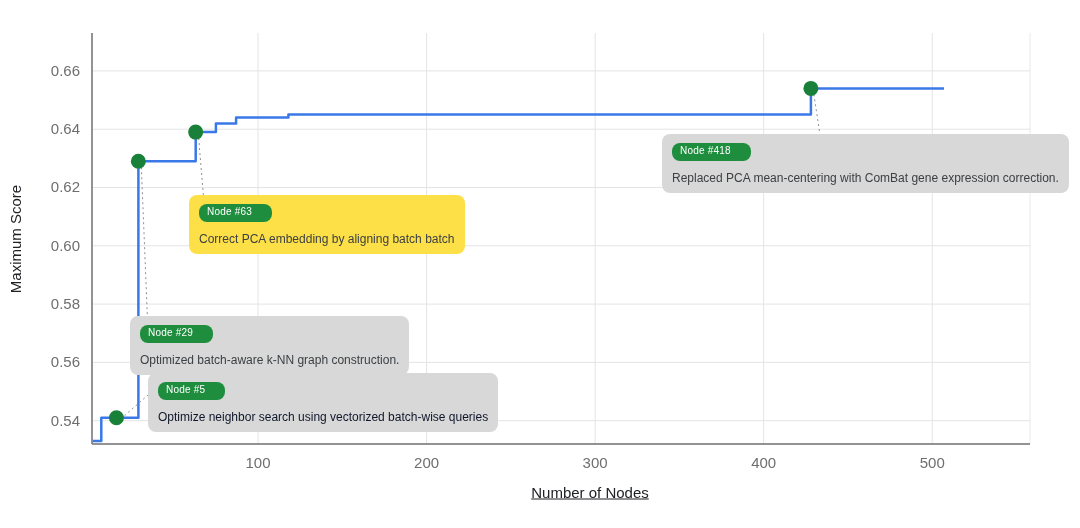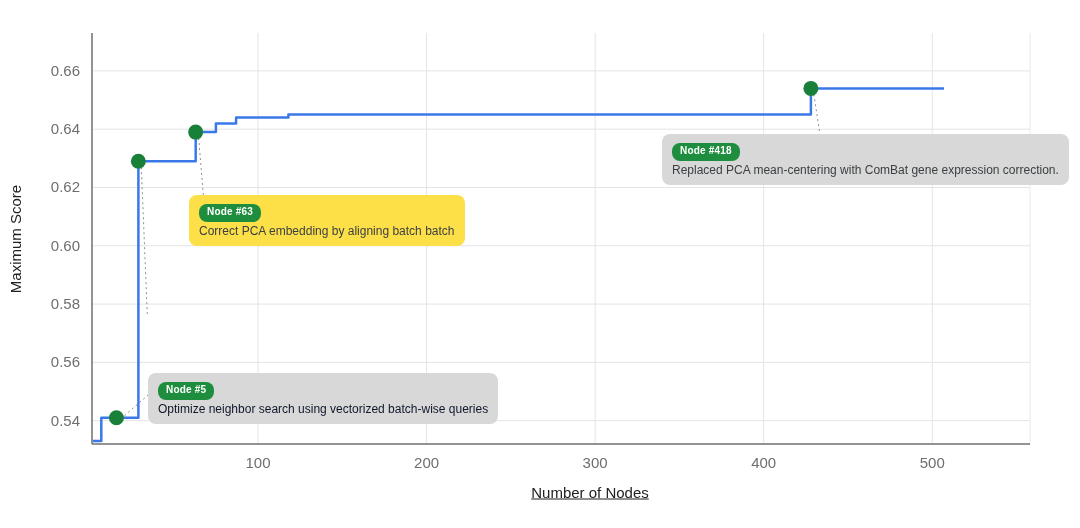--- a/index.html
+++ b/index.html
@@ -16,28 +16,28 @@
     position:absolute;
     border-radius:8px;
     padding:5px 10px 7px 10px;
     white-space:nowrap;
     line-height:1.25;
   }
   .badge{
     display:inline-block;
     color:#ffffff;
     font-size:10px;
-    font-weight:bold;
-    padding:2px 8px 3px 8px;
+    font-weight:normal;
+    padding:2px 20px 3px 8px;
     border-radius:8px;
     letter-spacing:.2px;
   }
   .callout-text{
     font-size:12px;
-    margin-top:2px;
+    margin-top:10px;
   }
   .axis-title{position:absolute;font-size:15px;white-space:nowrap;}
   .axis-title-y{transform:translate(-50%,-50%) rotate(-90deg);}
   .axis-title-x{transform:translate(-50%,-50%);}
 </style>
 </head>
 <body>
 
 <div class="figure">
   <svg id="plot" width="1080" height="528">
@@ -73,18 +73,19 @@
       <line x1="141.35220125786162" y1="167.25531914893625" x2="147.35220125786162" y2="316" stroke="#8f8f8f" stroke-width="1" stroke-dasharray="2 3"></line>
       <line x1="198.66037735849056" y1="138.10638297872347" x2="204.66037735849056" y2="211" stroke="#8f8f8f" stroke-width="1" stroke-dasharray="2 3"></line>
       <line x1="813.8805031446541" y1="94.3829787234043" x2="819.8805031446541" y2="134" stroke="#8f8f8f" stroke-width="1" stroke-dasharray="2 3"></line>
       <circle cx="116.44025157232704" cy="417.7659574468085" r="7.5" fill="#188038"></circle>
       <circle cx="138.35220125786162" cy="161.25531914893625" r="7.5" fill="#188038"></circle>
       <circle cx="195.66037735849056" cy="132.10638297872347" r="7.5" fill="#188038"></circle>
       <circle cx="810.8805031446541" cy="88.3829787234043" r="7.5" fill="#188038"></circle>
     </svg>
   <div class="ann-layer" id="annotations">
       <div class="callout" style="left: 148px; top: 373px; background: rgb(216, 216, 216);"><span class="badge" style="background: rgb(30, 142, 62);">Node #5</span><div class="callout-text" style="color: #0f172a;">Optimize neighbor search using vectorized batch-wise queries</div></div>
+      <div class="callout" style="left: 130px; top: 316px; background: rgb(216, 216, 216);"><span class="badge" style="background: rgb(30, 142, 62);">Node #29</span><div class="callout-text" style="color: rgb(60, 64, 67);">Optimized batch-aware k-NN graph construction.</div></div>
       <div class="callout" style="left: 189px; top: 195px; background: #fde047;"><span class="badge" style="background: rgb(30, 142, 62);">Node #63</span><div class="callout-text" style="color: rgb(60, 64, 67);">Correct PCA embedding by aligning batch batch</div></div>
       <div class="callout" style="left: 662px; top: 134px; background: rgb(216, 216, 216);"><span class="badge" style="background: rgb(30, 142, 62);">Node #418</span><div class="callout-text" style="color: rgb(60, 64, 67);">Replaced PCA mean-centering with ComBat gene expression correction.</div></div>
     </div>
   <div class="axis-title axis-title-y" style="left: 15px; top: 239px; color: rgb(32, 33, 36);">Maximum Score</div>
   <div class="axis-title axis-title-x" style="left: 590px; top: 492px; color: rgb(32, 33, 36); text-decoration: underline;">Number of Nodes</div>
 </div>
 
 </body></html>

